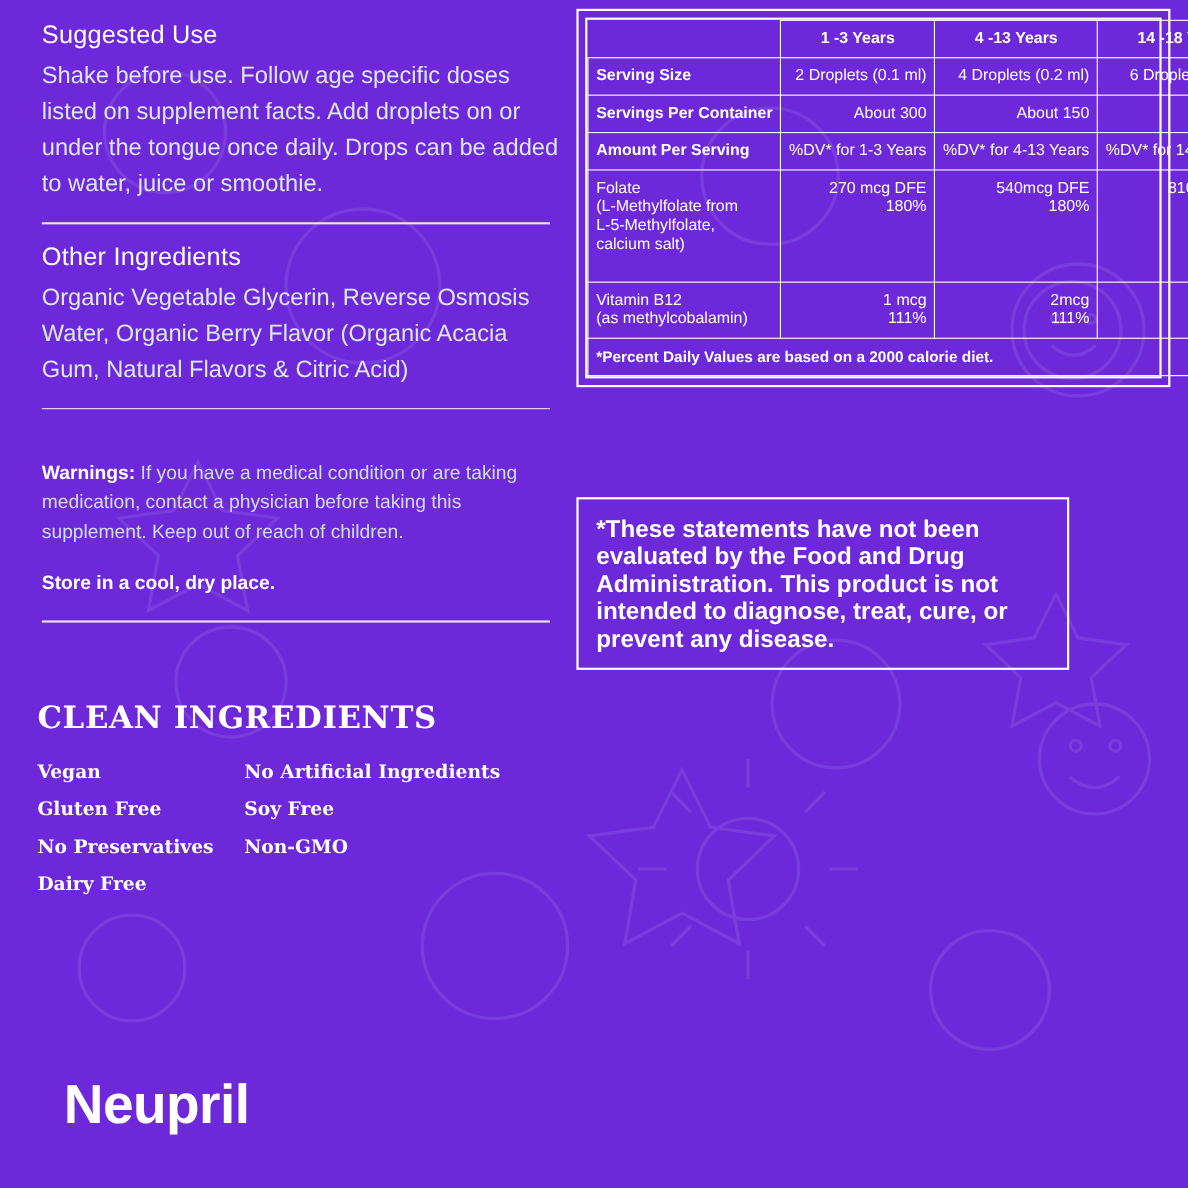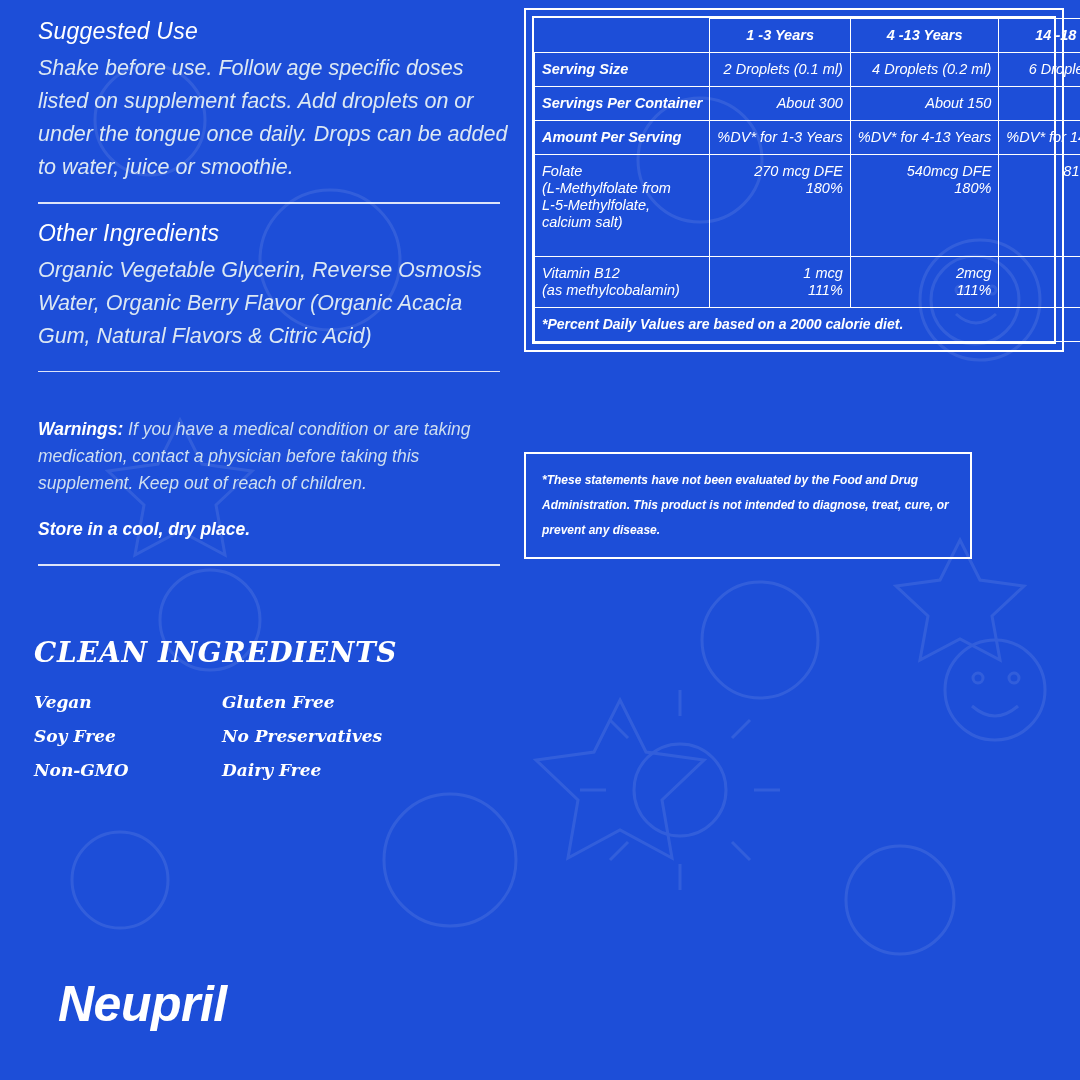--- a/index.html
+++ b/index.html
@@ -5,22 +5,21 @@
   * { box-sizing: border-box; margin: 0; padding: 0; }
   html, body {
     width: 1080px; height: 1080px;
     background: #17548c;
     font-family: "Liberation Sans", sans-serif;
     overflow: hidden;
   }
   #page {
     position: relative;
     width: 1080px; height: 1080px;
-    background: #1d4ed8;
-    font-style: italic;
+    background: #6d28d9;
   }
   
   .bg-doodles {
     position: absolute; inset: 0;
     opacity: 0.09;
     pointer-events: none;
   }
   
   .left-col {
     position: absolute;
@@ -150,21 +149,21 @@
     font-size: 14px; font-weight: 600; padding: 6px 8px;
   }
   
   .disclaimer {
     position: absolute;
     left: 524px; top: 452px;
     width: 448px;
     border: 2px solid #ffffff;
     padding: 14px 16px;
     color: #ffffff;
-    font-size: 12px;
+    font-size: 22px;
     line-height: 25px;
     font-weight: 600;
   }
 </style>
 </head>
 <body>
 
 <div id="page">
 
   <svg class="bg-doodles" viewBox="0 0 1080 1080" xmlns="http://www.w3.org/2000/svg">
@@ -228,20 +227,21 @@
 
     <div class="store-line">Store in a cool, dry place.</div>
 
     <div class="rule2"></div>
   </div>
 
   <div class="clean-wrap">
     <div class="clean-title">CLEAN INGREDIENTS</div>
     <div class="clean-grid">
       <div class="clean-item">Vegan</div>
+      <div class="clean-item">No Artificial Ingredients</div>
       <div class="clean-item">Gluten Free</div>
       <div class="clean-item">Soy Free</div>
       <div class="clean-item">No Preservatives</div>
       <div class="clean-item">Non-GMO</div>
       <div class="clean-item">Dairy Free</div>
       <div class="clean-item"></div>
     </div>
   </div>
 
   <div class="brand">Neupril</div>

